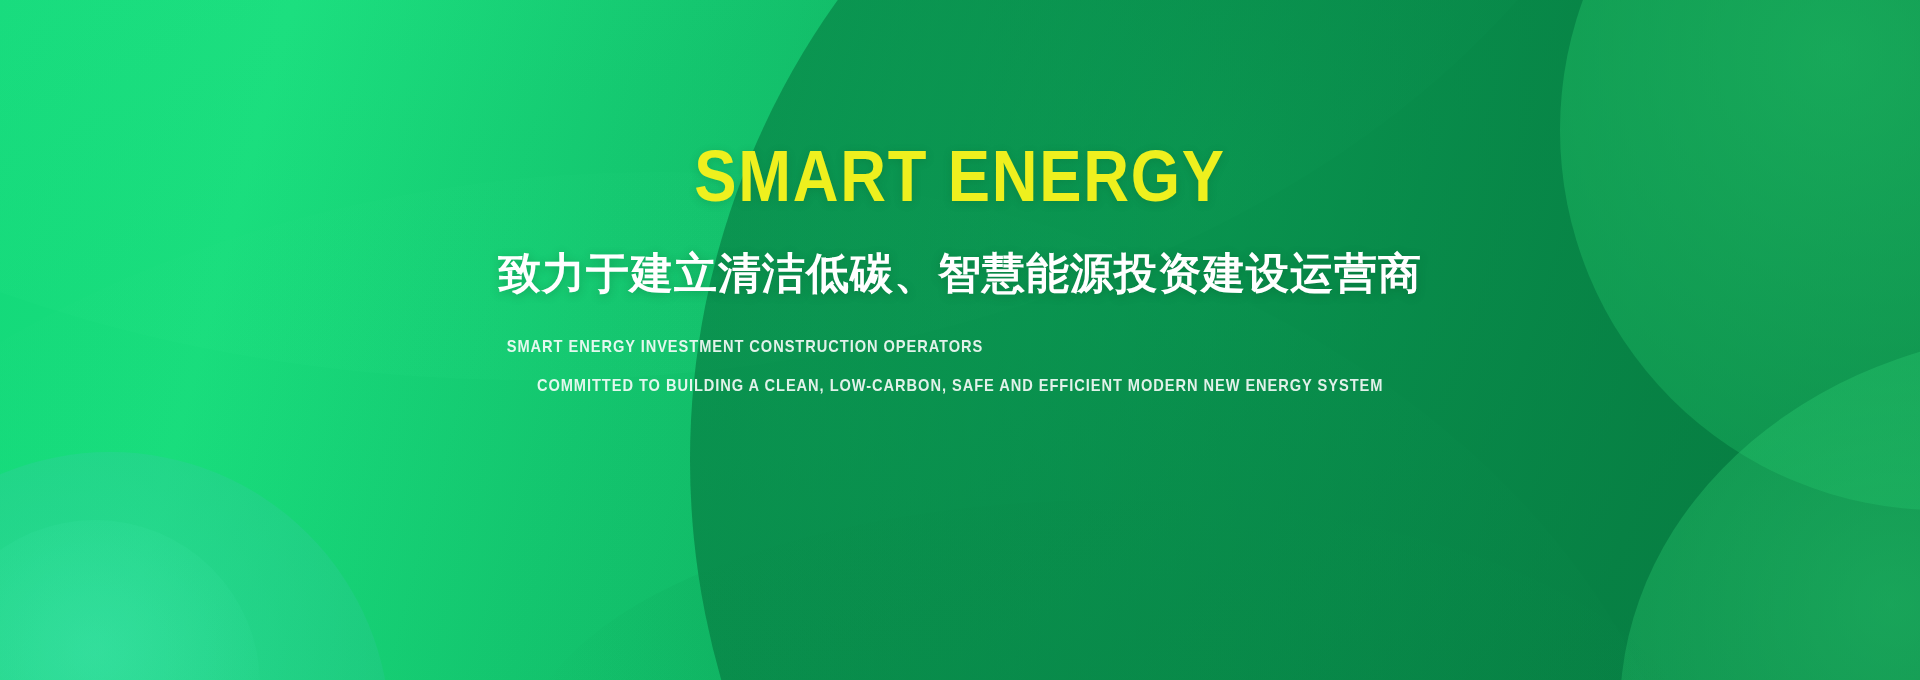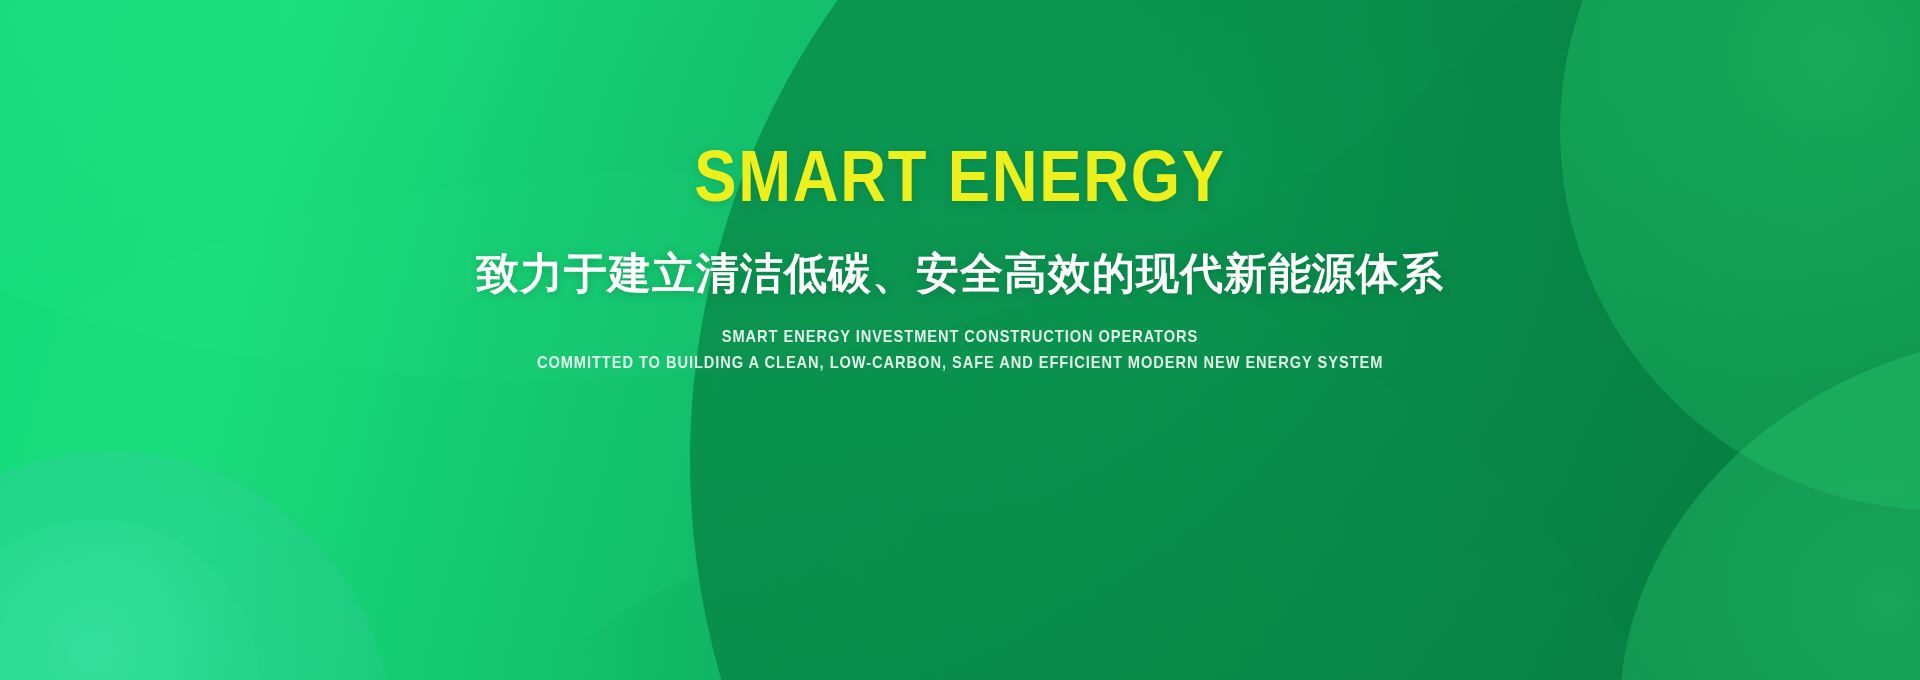--- a/index.html
+++ b/index.html
@@ -161,25 +161,25 @@
     font-weight: 700;
     font-size: 43px;
     line-height: 1.2;
     letter-spacing: 1px;
     color: #ffffff;
     white-space: nowrap;
     text-shadow: 0 2px 10px rgba(0, 66, 28, 0.26);
   }
 
   .subtitle-en {
-    margin-top: 26px;
+    margin-top: 36px;
     display: flex;
     flex-direction: column;
-    align-items: center;
-    gap: 5px;
+    align-items: flex-start;
+    gap: 18px;
   }
 
   .subtitle-en-line {
     font-family: "Liberation Sans Narrow", "Liberation Sans", "DejaVu Sans Condensed", sans-serif;
     font-weight: 700;
     font-size: 17px;
     line-height: 1.25;
     letter-spacing: 1.1px;
     color: rgba(255, 255, 255, 0.88);
     transform: scaleX(0.86);
@@ -201,21 +201,21 @@
     <div class="blob blob-low-center"></div>
     <div class="blob blob-bottom-left"></div>
     <div class="blob blob-bottom-left-inner"></div>
   </div>
 
   <div class="content">
 
     <div class="title-en">SMART ENERGY</div>
 
 
-    <div class="subtitle-cn">致力于建立清洁低碳、安全高效的现代新能源体系</div>
+    <div class="subtitle-cn">致力于建立清洁低碳、智慧能源投资建设运营商</div>
 
     <div class="subtitle-en">
       <div class="subtitle-en-line">SMART ENERGY INVESTMENT CONSTRUCTION OPERATORS</div>
       <div class="subtitle-en-line">COMMITTED TO BUILDING A CLEAN, LOW-CARBON, SAFE AND EFFICIENT MODERN NEW ENERGY SYSTEM</div>
     </div>
 
   </div>
 </div>
 
 </body></html>

